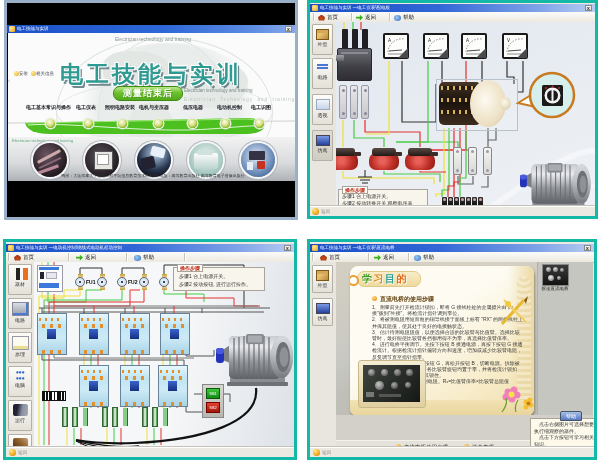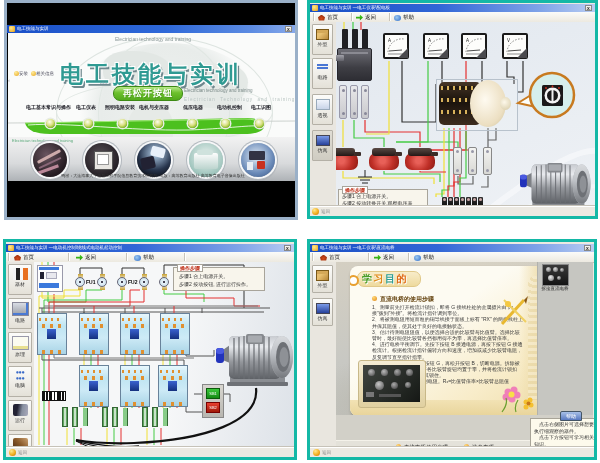--- a/index.html
+++ b/index.html
@@ -45,21 +45,21 @@
     <div style="position:absolute;left:120px;top:70px;width:45px;height:50px;background:#e6eae7;border-radius:50% 50% 40% 60%;"></div>
     <div style="position:absolute;left:0;top:3px;width:100%;text-align:center;font-size:5px;color:#8a9898;">Electrician technology and training</div>
 
     <div style="position:absolute;left:6px;top:38px;font-size:4.5px;color:#445;"><span style="display:inline-block;width:5px;height:5px;border-radius:50%;background:radial-gradient(circle at 35% 30%,#ffec9a,#e8a820);vertical-align:middle;"></span>安装</div>
     <div style="position:absolute;left:23px;top:38px;font-size:4.5px;color:#445;"><span style="display:inline-block;width:5px;height:5px;border-radius:50%;background:radial-gradient(circle at 35% 30%,#ffec9a,#e8a820);vertical-align:middle;"></span>相关信息</div>
     <div style="position:absolute;left:0px;top:44px;font-size:6px;color:#99a;">‹</div>
 
     <div style="position:absolute;left:52px;top:26px;width:200px;font-size:23px;font-weight:bold;letter-spacing:3px;white-space:nowrap;color:#2f9a92;text-shadow:-1px -1px 0 #fff,1px -1px 0 #fff,-1px 1px 0 #fff,1px 1px 0 #fff,2.5px 2.5px 0 #70888e;">电工技能与实训</div>
     <div style="position:absolute;left:92px;top:47px;font-size:4px;color:#789;">-CC</div>
 
-    <div style="position:absolute;left:105px;top:53px;width:68px;height:13px;background:linear-gradient(#b8e88a,#6cc02c 45%,#52aa1c);border:1px solid #3d8a14;border-radius:7px;color:#fff;font-size:9px;font-weight:bold;text-align:center;line-height:13px;letter-spacing:1px;text-shadow:0.8px 0.8px 0 #4a9a1a;">再松开按钮</div>
+    <div style="position:absolute;left:105px;top:53px;width:68px;height:13px;background:linear-gradient(#b8e88a,#6cc02c 45%,#52aa1c);border:1px solid #3d8a14;border-radius:7px;color:#fff;font-size:9px;font-weight:bold;text-align:center;line-height:13px;letter-spacing:1px;text-shadow:0.8px 0.8px 0 #4a9a1a;">测量结束后</div>
     <div style="position:absolute;left:176px;top:55px;font-size:4.5px;color:#7a8a88;">Electrician technology and training</div>
     <div style="position:absolute;left:176px;top:64px;font-size:4.5px;color:#b8c4c2;letter-spacing:1px;">Electrician&nbsp; Technology&nbsp; and&nbsp; training</div>
 
     <div style="position:absolute;left:0;top:71px;width:100%;font-size:5px;font-weight:bold;color:#1a1a22;white-space:nowrap;">
       <span style="position:absolute;left:18px;">电工基本常识与操作</span>
       <span style="position:absolute;left:68px;">电工仪表</span>
       <span style="position:absolute;left:97px;">照明电路安装</span>
       <span style="position:absolute;left:131px;">电机与变压器</span>
       <span style="position:absolute;left:175px;">低压电器</span>
       <span style="position:absolute;left:209px;">电动机控制</span>
@@ -537,21 +537,21 @@
   </div>
   <div class="sbar" style="left:0;top:20px;width:26px;bottom:9px;">
     <div class="sbtn" style="top:3px;width:21px;height:28px;"><div style="margin:4px auto 1px;width:11px;height:9px;background:linear-gradient(135deg,#e8c070 40%,#b8883a);border:1px solid #7a5818;box-shadow:inset 0 3px 0 #d4a858;"></div>外型</div>
     <div class="sbtn" style="top:36px;width:21px;height:28px;"><div style="margin:4px auto 1px;width:12px;height:9px;background:linear-gradient(#7a9ae8,#26409a);border:1px solid #445;"></div>仿真</div>
   </div>
   <div id="brmain" style="position:absolute;left:26px;top:20px;right:1px;height:178px;background:linear-gradient(170deg,#d4cfc2,#c8c8c3 45%,#bfbfba);overflow:hidden;">
 
     <div style="position:absolute;left:10px;top:0px;width:240px;height:80px;background:radial-gradient(ellipse at 50% 30%,#dad4c4,transparent 70%);"></div>
     <div style="position:absolute;left:0px;top:90px;width:200px;height:90px;background:radial-gradient(ellipse at 40% 60%,#b5b4aa,transparent 70%);"></div>
 
-    <div id="card" style="position:absolute;left:14px;top:4px;width:184px;height:150px;border-radius:8px;background:linear-gradient(145deg,#fdfbf2 40%,#f8ecc9 75%,#eedda9);box-shadow:1px 2px 3px rgba(60,50,20,0.45);overflow:hidden;padding-left:11px;">
+    <div id="card" style="position:absolute;left:14px;top:4px;width:184px;height:150px;border-radius:8px;background:linear-gradient(145deg,#fdfbf2 40%,#f8ecc9 75%,#eedda9);box-shadow:1px 2px 3px rgba(60,50,20,0.45);overflow:hidden;">
       <div style="position:absolute;right:0px;top:0;width:26px;height:100%;background:linear-gradient(90deg,transparent,#ecd9a4);"></div>
       <div style="position:absolute;right:3px;top:10px;width:14px;height:130px;background:repeating-radial-gradient(circle at 50% 0%,#f6ecd0 0 3px,#e8d7a6 3px 6px);opacity:0.6;border-radius:7px;"></div>
       <div style="position:absolute;left:0;bottom:0;width:100%;height:16px;background:linear-gradient(#f2e2b4,#e8d49a);"></div>
 
       <div style="position:absolute;left:7px;top:5px;width:62px;height:14px;background:linear-gradient(#f8ecca,#eeda9e);border-radius:7px;border:1px solid #e0c888;"></div>
       <div style="position:absolute;left:12px;top:6px;font-size:10px;font-weight:bold;letter-spacing:1.5px;text-shadow:0.8px 0.8px 0 #fff;"><span style="color:#4a9e2a;">学</span><span style="color:#e08818;">习</span><span style="color:#2a9e96;">目</span><span style="color:#e06a18;">的</span></div>
       <div style="position:absolute;left:-2px;top:9px;width:7px;height:7px;border:2px solid #e8a030;border-radius:50%;background:#fff;"></div>
 
       <div style="position:absolute;left:22px;top:30px;width:5px;height:5px;border-radius:50%;background:radial-gradient(circle at 35% 30%,#ffd878,#e08818);"></div>
       <div style="position:absolute;left:30px;top:29px;font-size:6px;font-weight:bold;color:#6a4a18;">直流电桥的使用步骤</div>

